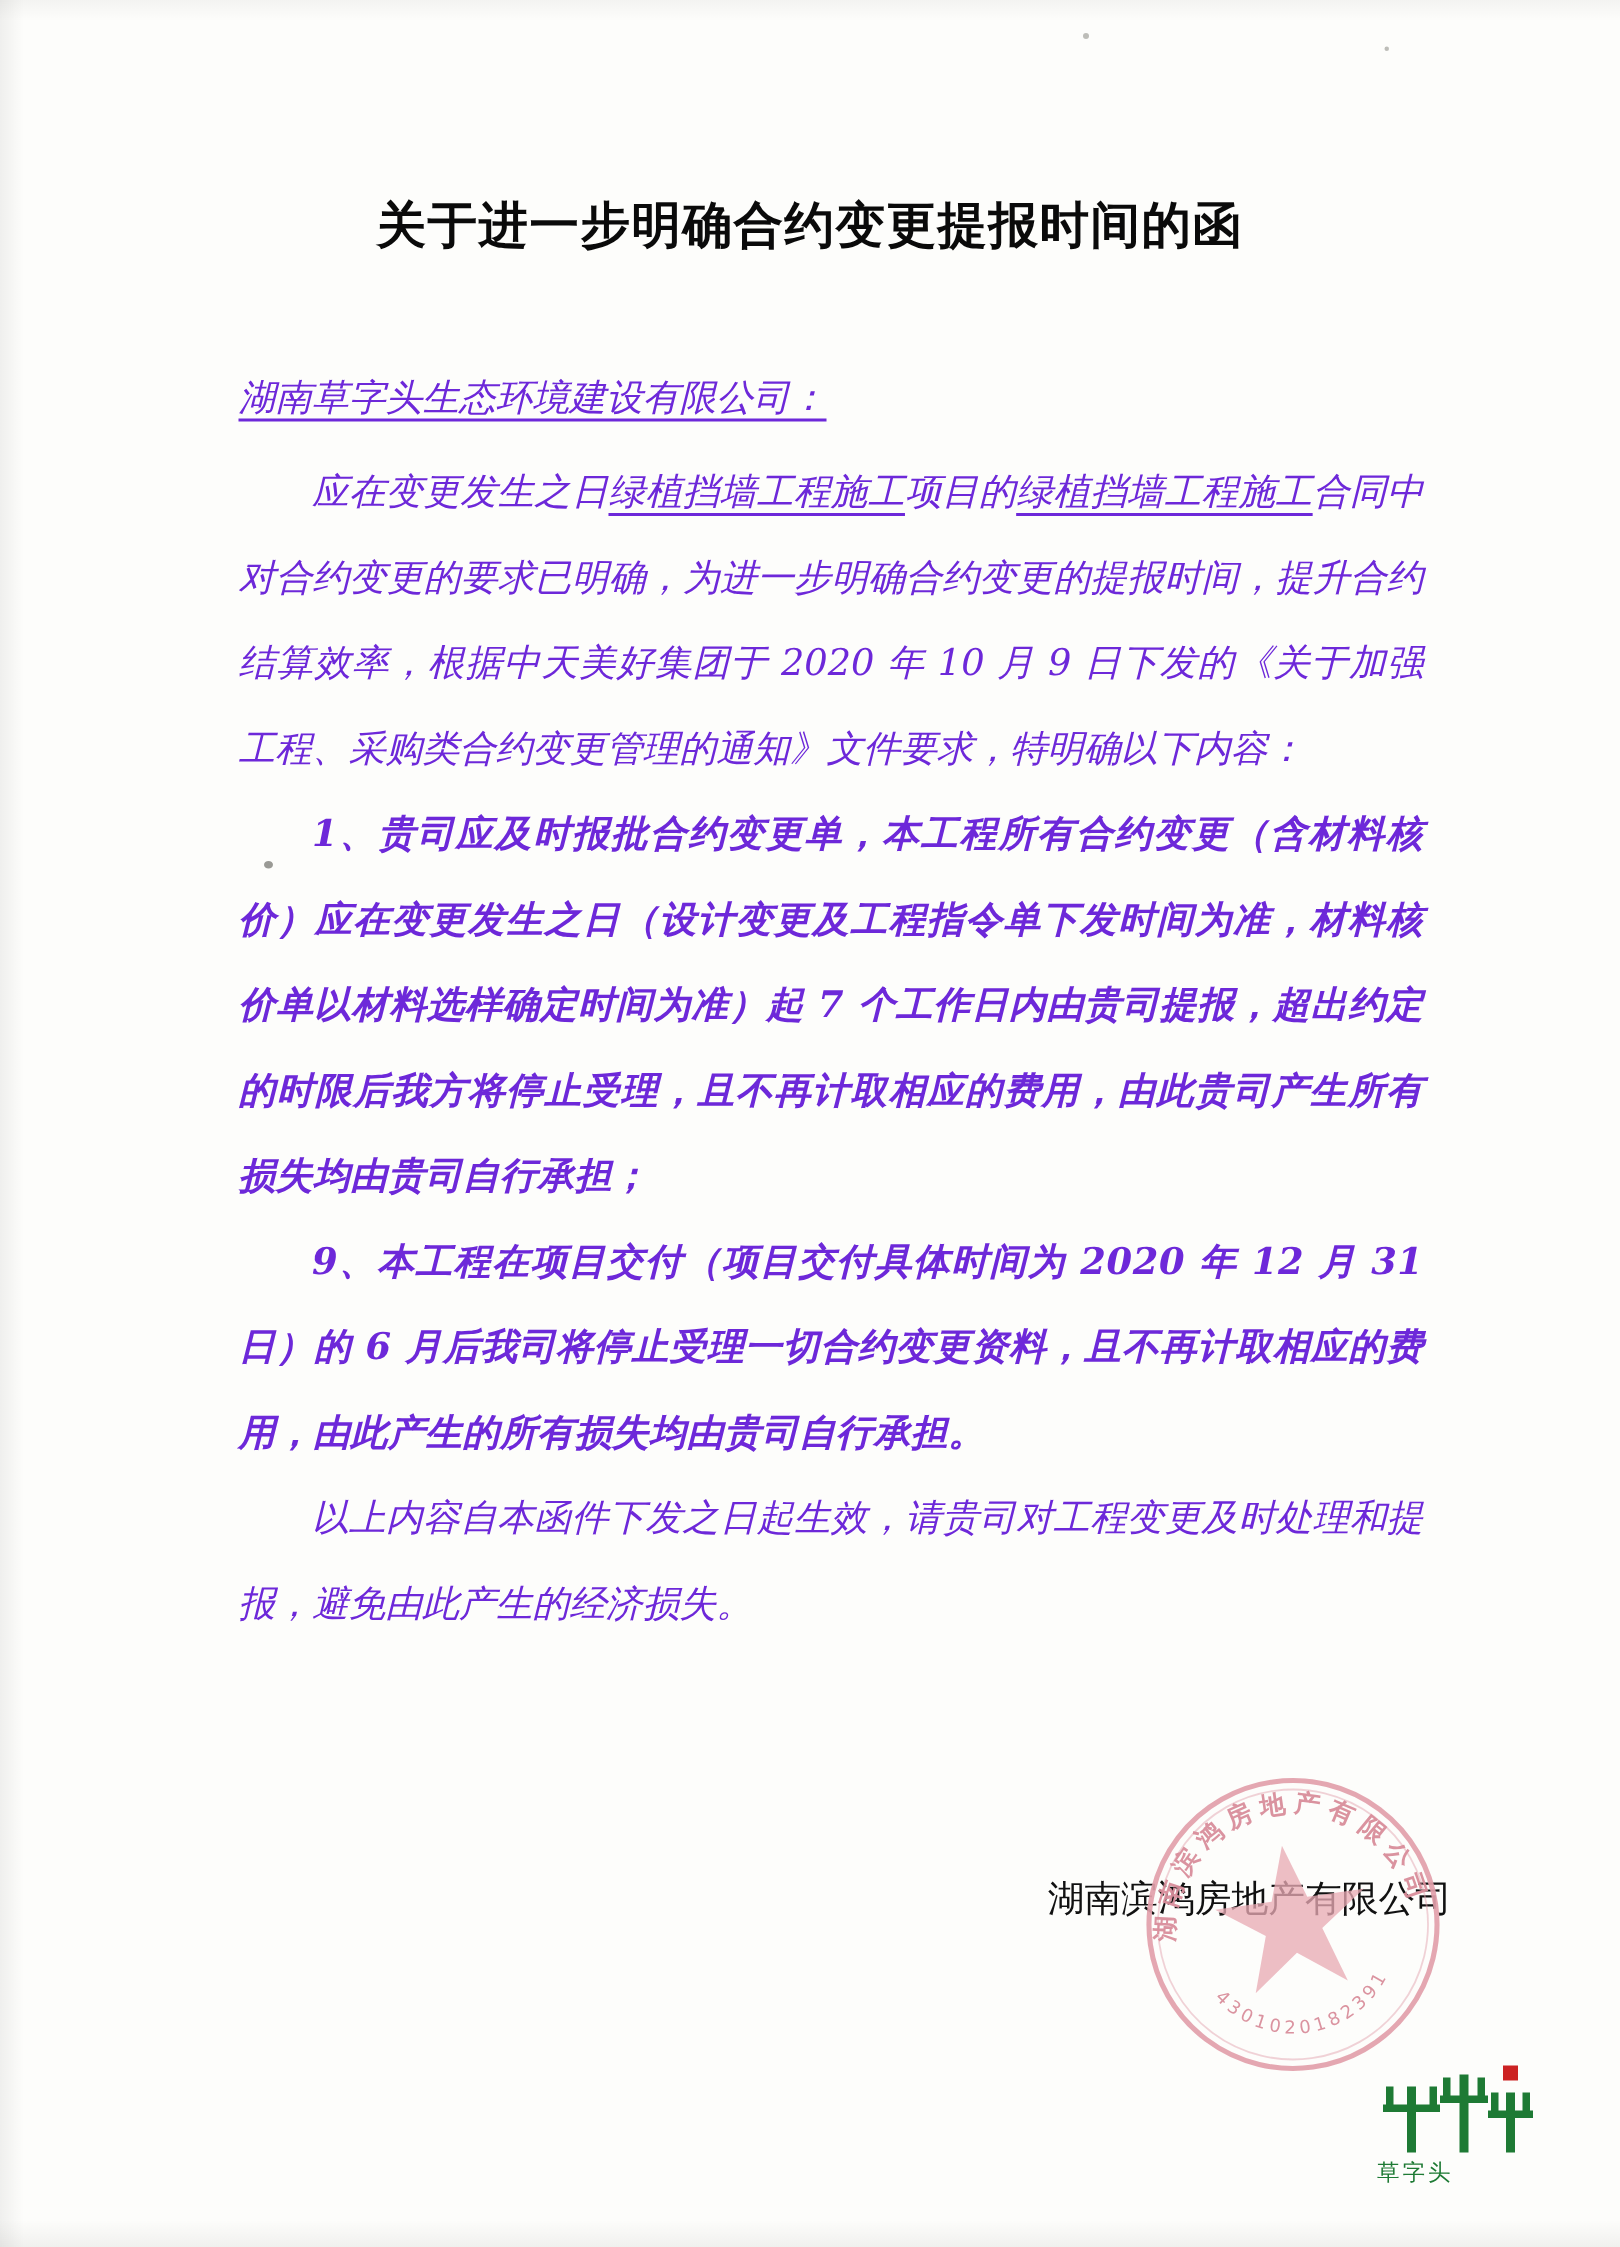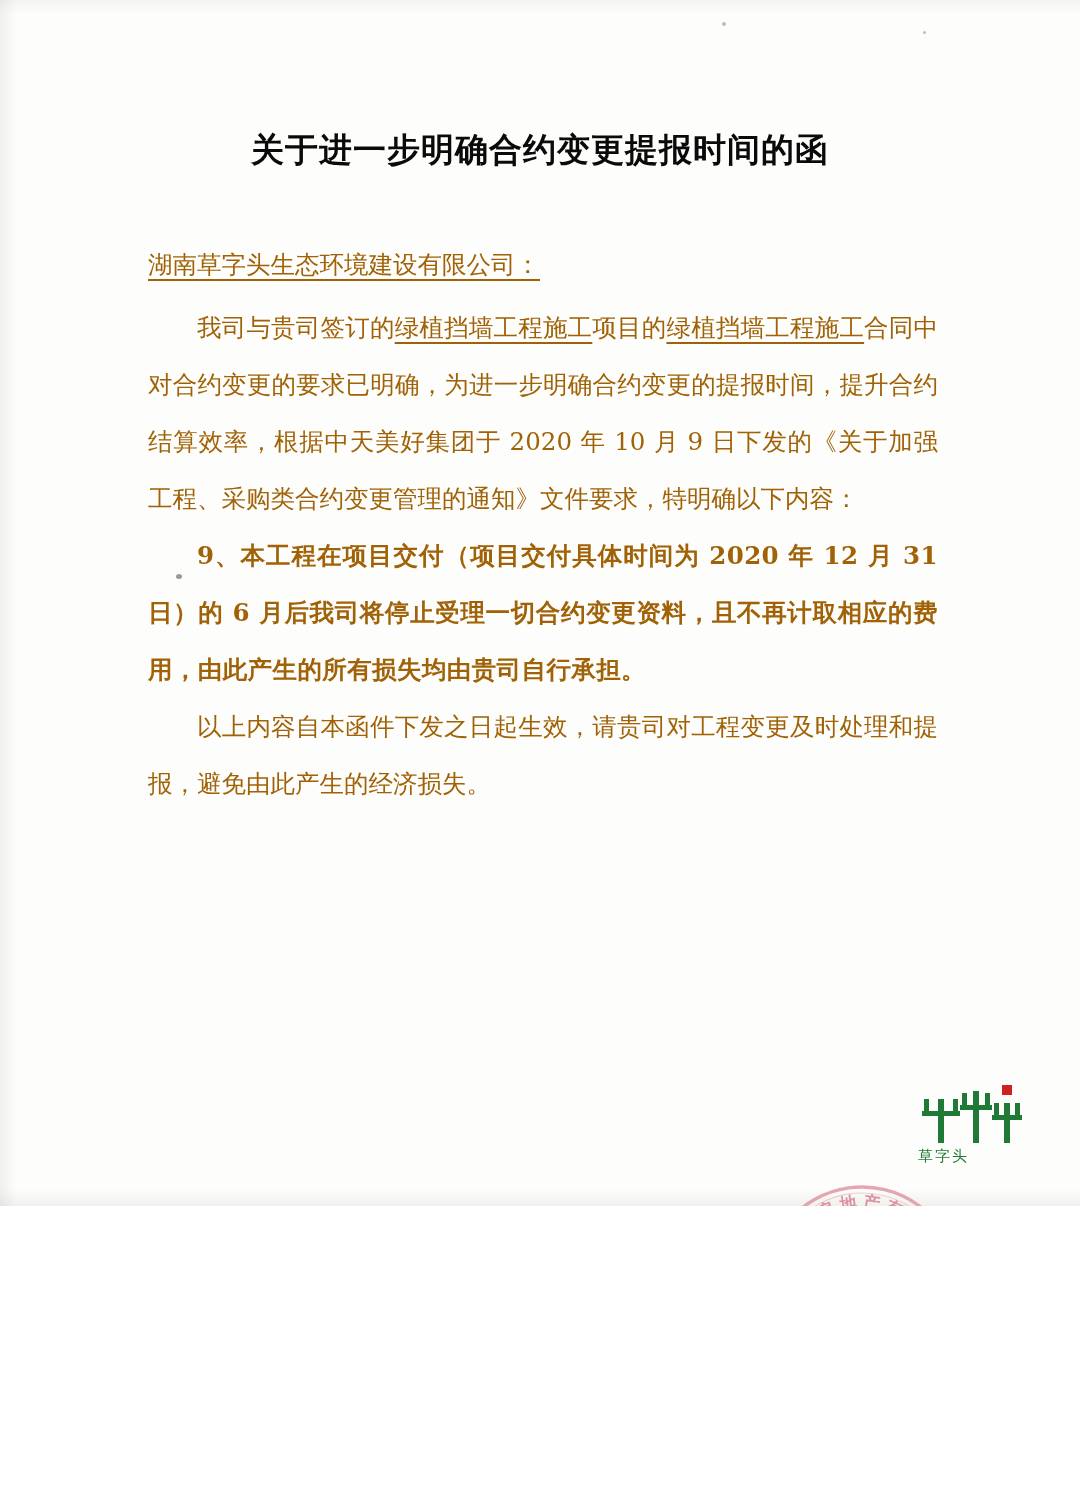--- a/index.html
+++ b/index.html
@@ -6,21 +6,21 @@
     margin: 0;
     padding: 0;
     background: #ffffff;
   }
   body {
     font-family: "DejaVu Serif", "Liberation Serif", serif;
   }
   .page {
     position: relative;
     width: 1080px;
-    height: 1206px;
+    height: 1498px;
     background: #fdfdfb;
     overflow: hidden;
   }
   
   .scan-edge-left {
     position: absolute;
     top: 0; left: 0;
     width: 16px; height: 100%;
     background: linear-gradient(to right, rgba(0,0,0,0.055), rgba(0,0,0,0));
     pointer-events: none;
@@ -55,25 +55,26 @@
     font-size: 33px;
     font-weight: bold;
     letter-spacing: 1px;
     color: #0a0a0a;
     font-family: "DejaVu Serif", "Liberation Serif", serif;
   }
 
   .body-block {
     position: absolute;
     top: 236px;
-    left: 148px;
+    left: 159px;
     width: 790px;
-    color: #a16207;
+    color: #6d28d9;
     font-size: 24.5px;
     line-height: 57px;
+    font-style: italic;
   }
 
   .recipient {
     margin: 0 0 6px 0;
     text-decoration: underline;
     text-underline-offset: 6px;
     font-size: 24.5px;
   }
 
   p.para {
@@ -143,23 +144,24 @@
   <div class="speck" style="top:22px;left:722px;width:4px;height:4px;"></div>
   <div class="speck" style="top:31px;left:923px;width:3px;height:3px;"></div>
   <div class="speck" style="top:574px;left:176px;width:6px;height:5px;background:#9a9a95;"></div>
 
   <div class="doc-title">关于进一步明确合约变更提报时间的函</div>
 
   <div class="body-block">
     <div class="recipient">湖南草字头生态环境建设有限公司：</div>
 
     <p class="para">
-      <span>我司与贵司签订的</span><span class="u">绿植挡墙工程施工</span><span>项目的</span><span class="u">绿植挡墙工程施工</span><span>合同中对合约变更的要求已明确，为进一步明确合约变更的提报时间，提升合约结算效率，根据中天美好集团于 2020 年 10 月 9 日下发的《关于加强工程、采购类合约变更管理的通知》文件要求，特明确以下内容：</span>
+      <span>应在变更发生之日</span><span class="u">绿植挡墙工程施工</span><span>项目的</span><span class="u">绿植挡墙工程施工</span><span>合同中对合约变更的要求已明确，为进一步明确合约变更的提报时间，提升合约结算效率，根据中天美好集团于 2020 年 10 月 9 日下发的《关于加强工程、采购类合约变更管理的通知》文件要求，特明确以下内容：</span>
     </p>
 
+    <p class="bold-para">1、贵司应及时报批合约变更单，本工程所有合约变更（含材料核价）应在变更发生之日（设计变更及工程指令单下发时间为准，材料核价单以材料选样确定时间为准）起 7 个工作日内由贵司提报，超出约定的时限后我方将停止受理，且不再计取相应的费用，由此贵司产生所有损失均由贵司自行承担；</p>
 
     <p class="bold-para">9、本工程在项目交付（项目交付具体时间为 2020 年 12 月 31 日）的 6 月后我司将停止受理一切合约变更资料，且不再计取相应的费用，由此产生的所有损失均由贵司自行承担。</p>
 
     <p class="para">以上内容自本函件下发之日起生效，请贵司对工程变更及时处理和提报，避免由此产生的经济损失。</p>
 
   </div>
 
   <div class="signature">
     <div>湖南滨鸿房地产有限公司</div>
   </div>

